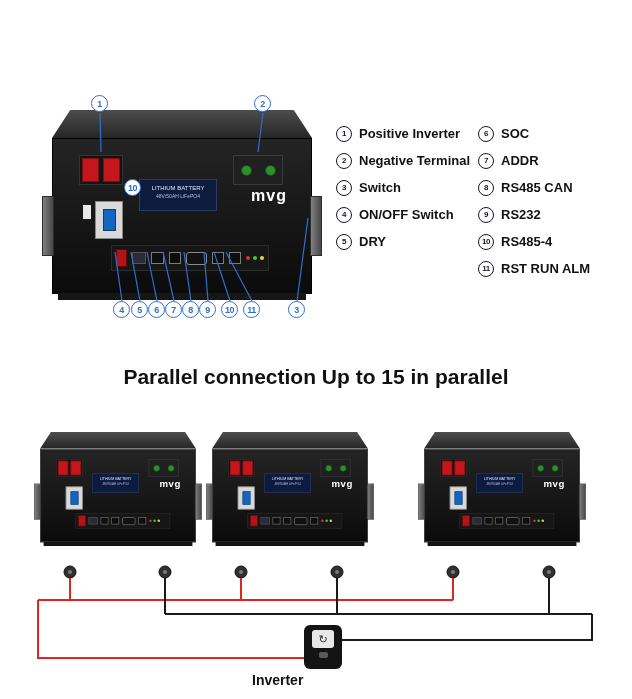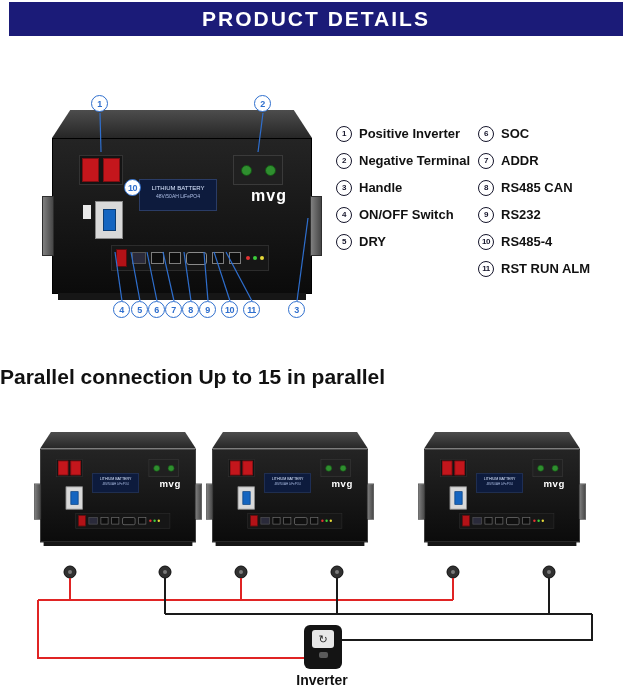--- a/index.html
+++ b/index.html
@@ -77,47 +77,44 @@
   
   .legend-col { position:absolute; top:80px; }
   .legend-col.c1 { left:336px; } .legend-col.c2 { left:478px; }
   .legend-row { display:flex; align-items:center; gap:7px; height:27px; }
   .lco { width:16px; height:16px; border:1.5px solid #15152b; border-radius:50%; color:#15152b;
     font-size:8px; font-weight:bold; display:flex; align-items:center; justify-content:center;
     letter-spacing:-0.5px; box-sizing:border-box; flex:0 0 auto; }
   .legend-row b { font-size:13px; color:#111; white-space:nowrap; }
 
   
-  .parallel-title { position:absolute; top:365px; left:0; width:632px; 
+  .parallel-title { position:absolute; top:365px; left:0; width:632px; text-align:center;
     font-size:21px; font-weight:bold; color:#111; }
   .parallel-section { position:absolute; top:400px; left:0; width:632px; height:299px; }
   .mini { position:absolute; top:32px; transform:scale(0.6); transform-origin:top left; }
   .mini.b1 { left:40px; } .mini.b2 { left:212px; } .mini.b3 { left:424px; }
 
   .wiring-svg { position:absolute; left:0; top:0; width:632px; height:299px; }
   .wiring-svg .red { stroke:#e02424; stroke-width:2; fill:none; }
   .wiring-svg .blk { stroke:#1a1a1a; stroke-width:2; fill:none; }
 
   .inverter { position:absolute; left:304px; top:225px; width:38px; height:44px;
     background:#141414; border-radius:6px; z-index:3; }
   .inverter .screen { margin:5px auto 0; width:22px; height:18px; background:#e8e8e8;
     border-radius:3px; display:flex; align-items:center; justify-content:center;
     font-size:11px; color:#222; }
   .inverter .btn { width:9px; height:6px; background:#5a5a5a; border-radius:2px; margin:4px auto 0; }
-  .inverter-label { position:absolute; left:252px; top:272px; width:140px; text-align:center;
+  .inverter-label { position:absolute; left:252px; top:272px; width:140px; 
     font-size:14px; font-weight:bold; color:#111; }
 </style>
 </head>
 <body>
 
 <div class="page">
 
-  <div class="banner">
-    <span>PRODUCT DETAILS</span>
-  </div>
 
   <div class="product-section">
 
     <div class="battery-wrap-main">
       <div class="battery">
         <div class="bat-top"></div>
         <div class="bat-face">
           <div class="term-pos">
               <span class="pole"></span>
               <span class="pole"></span>
@@ -187,21 +184,21 @@
       <div class="legend-row">
         <span class="lco">1</span>
         <b>Positive Inverter</b>
       </div>
       <div class="legend-row">
         <span class="lco">2</span>
         <b>Negative Terminal</b>
       </div>
       <div class="legend-row">
         <span class="lco">3</span>
-        <b>Handle</b>
+        <b>Switch</b>
       </div>
       <div class="legend-row">
         <span class="lco">4</span>
         <b>ON/OFF Switch</b>
       </div>
       <div class="legend-row">
         <span class="lco">5</span>
         <b>DRY</b>
       </div>
     </div>

